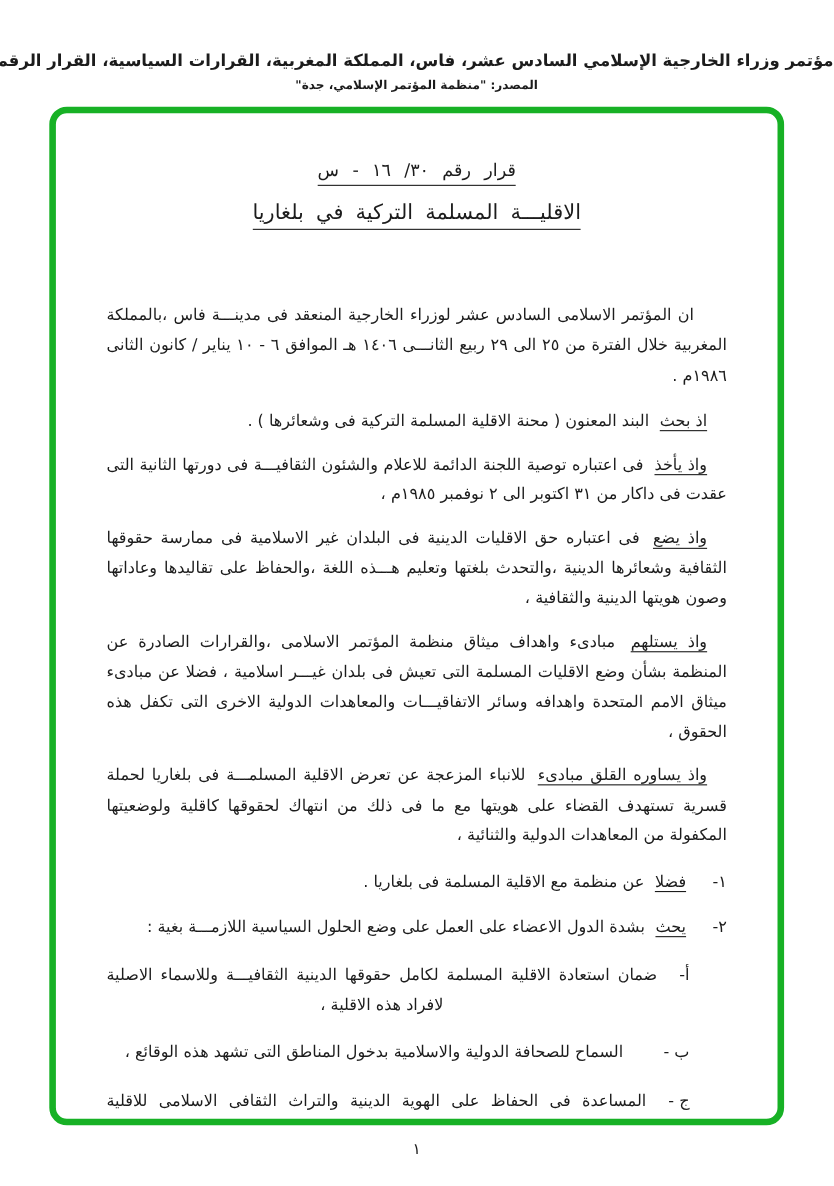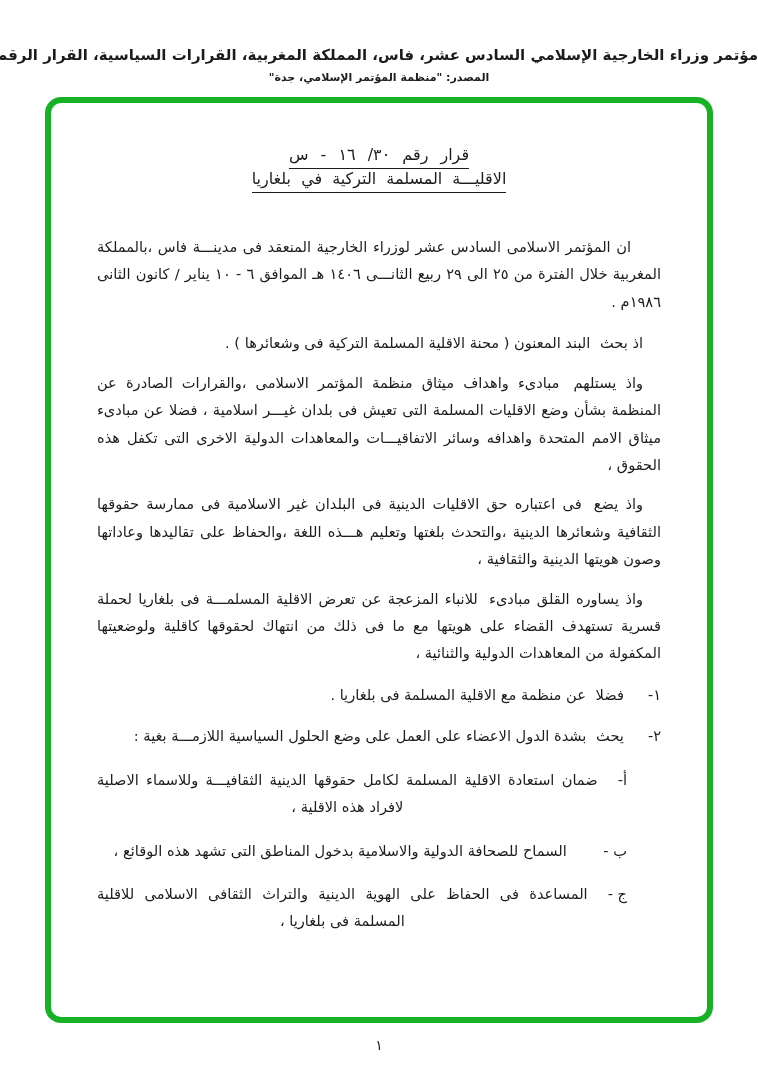--- a/index.html
+++ b/index.html
@@ -49,36 +49,38 @@
   
   .title-block { text-align: center; margin-top: 16px; }
   .title-line {
     display: inline-block;
     font-size: 16px;
     word-spacing: 7px;
     border-bottom: 1.5px solid #1c1c1c;
     padding-bottom: 4px;
   }
   .title-line.second {
-    font-size: 16px;
+    margin-top: 13px;
+    font-size: 19px;
     word-spacing: 5px;
   }
   
   .doc-body {
-    margin-top: 40px;
+    margin-top: 64px;
     font-size: 14.6px;
     line-height: 1.88;
   }
   p.par {
     margin: 0 0 12px 0;
     text-align: justify;
   }
   p.preamble { text-indent: 30px; margin-bottom: 14px; }
   p.clause   { text-indent: 18px; }
   .lead {
+    text-decoration: underline;
     text-underline-offset: 4px;
     text-decoration-thickness: 1px;
     margin-left: 5px;
   }
   
   .item {
     display: flex;
     direction: rtl;
     gap: 24px;
     margin: 14px 0 0 0;
@@ -117,29 +119,33 @@
 
     <div class="doc-body">
 
       <p class="par preamble">ان المؤتمر الاسلامى السادس عشر لوزراء الخارجية المنعقد فى مدينـــة فاس ،بالمملكة المغربية خلال الفترة من ٢٥ الى ٢٩ ربيع الثانـــى ١٤٠٦ هـ الموافق ٦ - ١٠ يناير / كانون الثانى ١٩٨٦م .</p>
 
       <p class="par clause">
         <span class="lead">اذ بحث</span>
         <span>البند المعنون ( محنة الاقلية المسلمة التركية فى وشعائرها ) .</span>
       </p>
 
-
       <p class="par clause">
-        <span class="lead">واذ يستلهم</span>
-        <span>مبادىء واهداف ميثاق منظمة المؤتمر الاسلامى ،والقرارات الصادرة عن المنظمة بشأن وضع الاقليات المسلمة التى تعيش فى بلدان غيـــر اسلامية ، فضلا عن مبادىء ميثاق الامم المتحدة واهدافه وسائر الاتفاقيـــات والمعاهدات الدولية الاخرى التى تكفل هذه الحقوق ،</span>
+        <span class="lead">واذ يأخذ</span>
+        <span>فى اعتباره توصية اللجنة الدائمة للاعلام والشئون الثقافيـــة فى دورتها الثانية التى عقدت فى داكار من ٣١ اكتوبر الى ٢ نوفمبر ١٩٨٥م ،</span>
       </p>
 
       <p class="par clause">
         <span class="lead">واذ يضع</span>
         <span>فى اعتباره حق الاقليات الدينية فى البلدان غير الاسلامية فى ممارسة حقوقها الثقافية وشعائرها الدينية ،والتحدث بلغتها وتعليم هـــذه اللغة ،والحفاظ على تقاليدها وعاداتها وصون هويتها الدينية والثقافية ،</span>
+      </p>
+
+      <p class="par clause">
+        <span class="lead">واذ يستلهم</span>
+        <span>مبادىء واهداف ميثاق منظمة المؤتمر الاسلامى ،والقرارات الصادرة عن المنظمة بشأن وضع الاقليات المسلمة التى تعيش فى بلدان غيـــر اسلامية ، فضلا عن مبادىء ميثاق الامم المتحدة واهدافه وسائر الاتفاقيـــات والمعاهدات الدولية الاخرى التى تكفل هذه الحقوق ،</span>
       </p>
 
       <p class="par clause">
         <span class="lead">واذ يساوره القلق مبادىء</span>
         <span>للانباء المزعجة عن تعرض الاقلية المسلمـــة فى بلغاريا لحملة قسرية تستهدف القضاء على هويتها مع ما فى ذلك من انتهاك لحقوقها كاقلية ولوضعيتها المكفولة من المعاهدات الدولية والثنائية ،</span>
       </p>
 
       <div class="item">
         <span class="item-num">١-</span>
         <p class="item-text">

